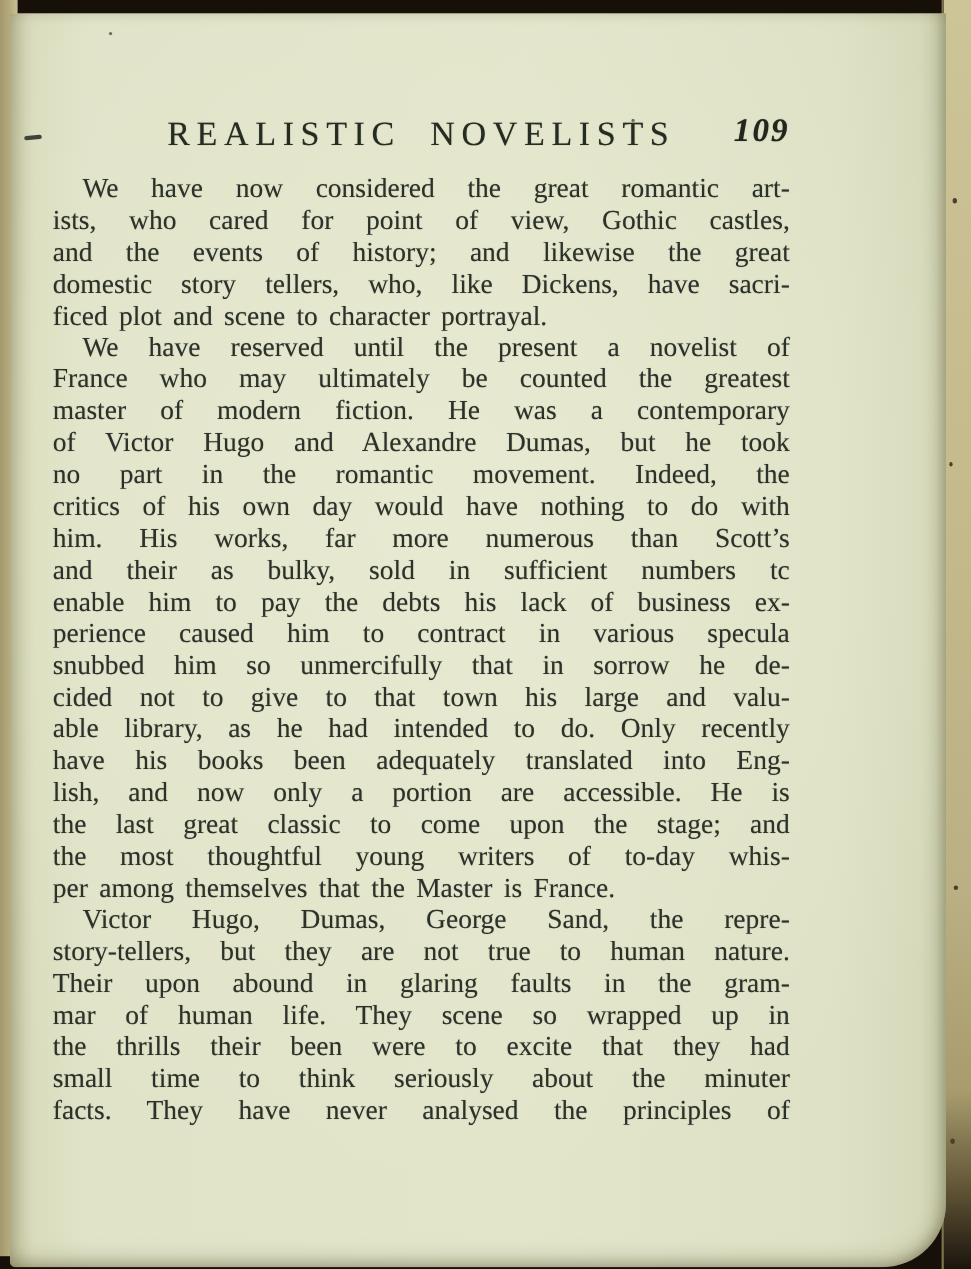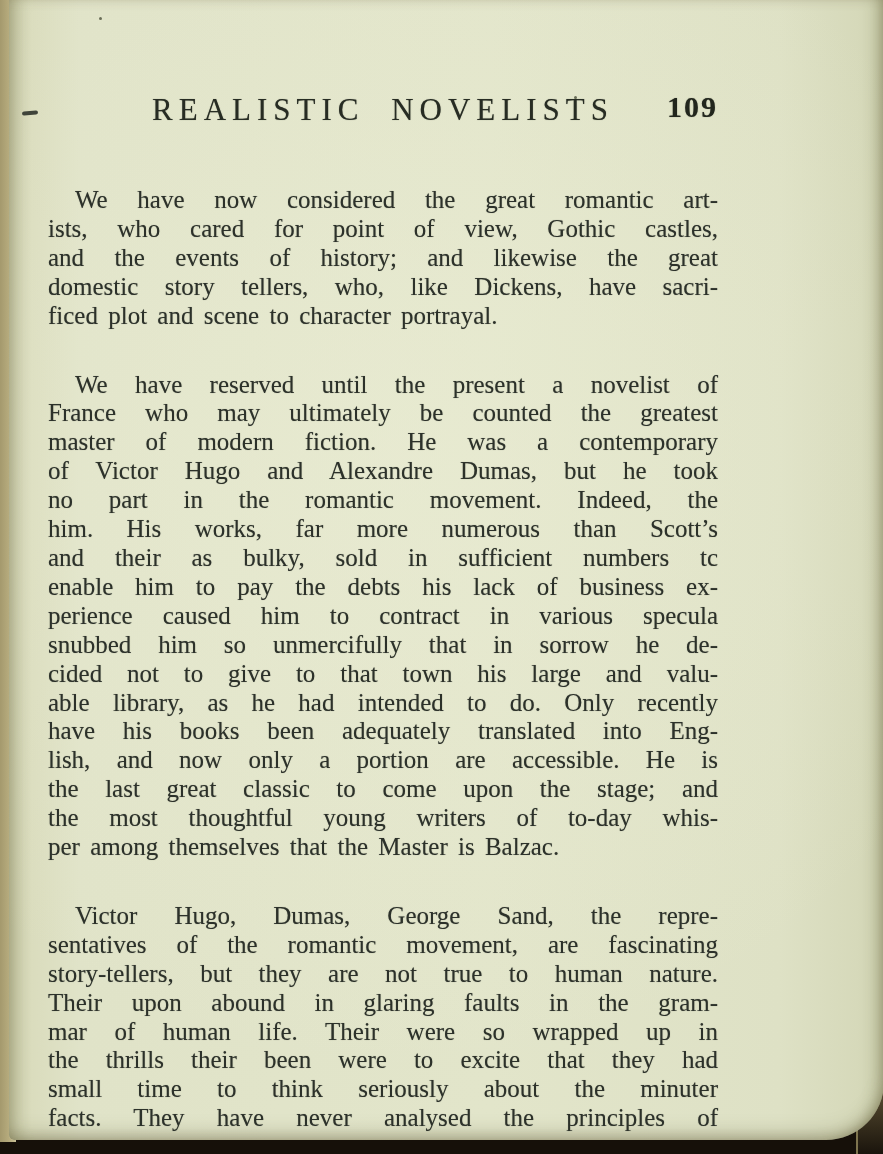--- a/index.html
+++ b/index.html
@@ -30,33 +30,32 @@
     width: 27px; height: 1154px;
     background: linear-gradient(180deg,
       #cdc497 0%, #c4ba8c 40%, #bbb083 70%, #a89c6e 86%,
       #5d5134 94%, #1a140c 100%);
     border-left: 2px solid #7e744e;
   }
   .pages-edge .speck { position: absolute; background: #4a4228; border-radius: 50%; }
   
   .page {
     position: absolute;
-    left: 9px; top: 0;
+    left: 9px; top: 12px;
     width: 851px; height: 1140px;
     background:
       radial-gradient(ellipse 120% 90% at 45% 40%, rgba(236,238,214,0.55) 0%, rgba(236,238,214,0) 60%),
       linear-gradient(90deg, #c9cca9 0%, #dadcbd 2.5%, #e0e3c8 8%, #e2e5ca 55%, #dee1c5 88%, #d6d9ba 97%, #ccd0ae 100%),
       #dfe2c6;
     box-shadow:
       inset -10px 0 16px -8px rgba(96, 90, 52, 0.55),
       inset 12px 0 18px -10px rgba(120, 110, 70, 0.45),
       inset 0 -12px 20px -10px rgba(90, 85, 50, 0.5);
     border-bottom-right-radius: 58px;
     border-bottom-left-radius: 5px;
-    padding-left: 24px;
   }
   
   .pen-mark {
     position: absolute;
     left: 13px; top: 111px;
     width: 16px; height: 4px;
     background: #3f443a;
     border-radius: 2px;
     transform: rotate(-5deg);
   }
@@ -82,37 +81,38 @@
     text-shadow: 0 0 1px rgba(39,44,35,0.45);
   }
   .page-number {
     position: absolute;
     right: 0; top: -2px;
     font-size: 30px;
     font-weight: 700;
     letter-spacing: 2px;
     color: #22261d;
     text-shadow: 0 0 1px rgba(34,38,29,0.5);
+    font-style: italic;
   }
   .text-block {
     position: absolute;
     left: 39px; top: 146px;
     width: 670px;
     font-size: 25px;
     line-height: 28.9px;
     color: #2c312a;
     text-shadow: 0 0 1px rgba(44,49,42,0.4);
     word-spacing: 4px;
   }
   .line {
     text-align: justify;
     text-align-last: justify;
     white-space: normal;
   }
-  .line.para-start { text-indent: 27px; margin-top: 40px; }
+  .line.para-start { text-indent: 27px; }
   .line.para-end-short { text-align-last: left; }
 </style>
 </head>
 <body>
 
 <div class="scene">
 
   <div class="left-edge"></div>
 
   <div class="pages-edge">
@@ -137,37 +137,37 @@
         <div class="line para-start">We have now considered the great romantic art-</div>
         <div class="line">ists, who cared for point of view, Gothic castles,</div>
         <div class="line">and the events of history; and likewise the great</div>
         <div class="line">domestic story tellers, who, like Dickens, have sacri-</div>
         <div class="line para-end-short">ficed plot and scene to character portrayal.</div>
         <div class="line para-start">We have reserved until the present a novelist of</div>
         <div class="line">France who may ultimately be counted the greatest</div>
         <div class="line">master of modern fiction. He was a contemporary</div>
         <div class="line">of Victor Hugo and Alexandre Dumas, but he took</div>
         <div class="line">no part in the romantic movement. Indeed, the</div>
+        <div class="line">critics of his own day would have nothing to do with</div>
         <div class="line">him. His works, far more numerous than Scott’s</div>
         <div class="line">and their as bulky, sold in sufficient numbers tc</div>
         <div class="line">enable him to pay the debts his lack of business ex-</div>
         <div class="line">perience caused him to contract in various specula</div>
         <div class="line">snubbed him so unmercifully that in sorrow he de-</div>
         <div class="line">cided not to give to that town his large and valu-</div>
         <div class="line">able library, as he had intended to do. Only recently</div>
         <div class="line">have his books been adequately translated into Eng-</div>
         <div class="line">lish, and now only a portion are accessible. He is</div>
         <div class="line">the last great classic to come upon the stage; and</div>
         <div class="line">the most thoughtful young writers of to-day whis-</div>
-        <div class="line para-end-short">per among themselves that the Master is Balzac.</div>
+        <div class="line para-end-short">per among themselves that the Master is France.</div>
         <div class="line para-start">Victor Hugo, Dumas, George Sand, the repre-</div>
-        <div class="line">sentatives of the romantic movement, are fascinating</div>
         <div class="line">story-tellers, but they are not true to human nature.</div>
         <div class="line">Their upon abound in glaring faults in the gram-</div>
-        <div class="line">mar of human life. Their were so wrapped up in</div>
+        <div class="line">mar of human life. They scene so wrapped up in</div>
         <div class="line">the thrills their been were to excite that they had</div>
         <div class="line">small time to think seriously about the minuter</div>
         <div class="line">facts. They have never analysed the principles of</div>
       </div>
 
   </div>
 
 </div>
 
 </body></html>

